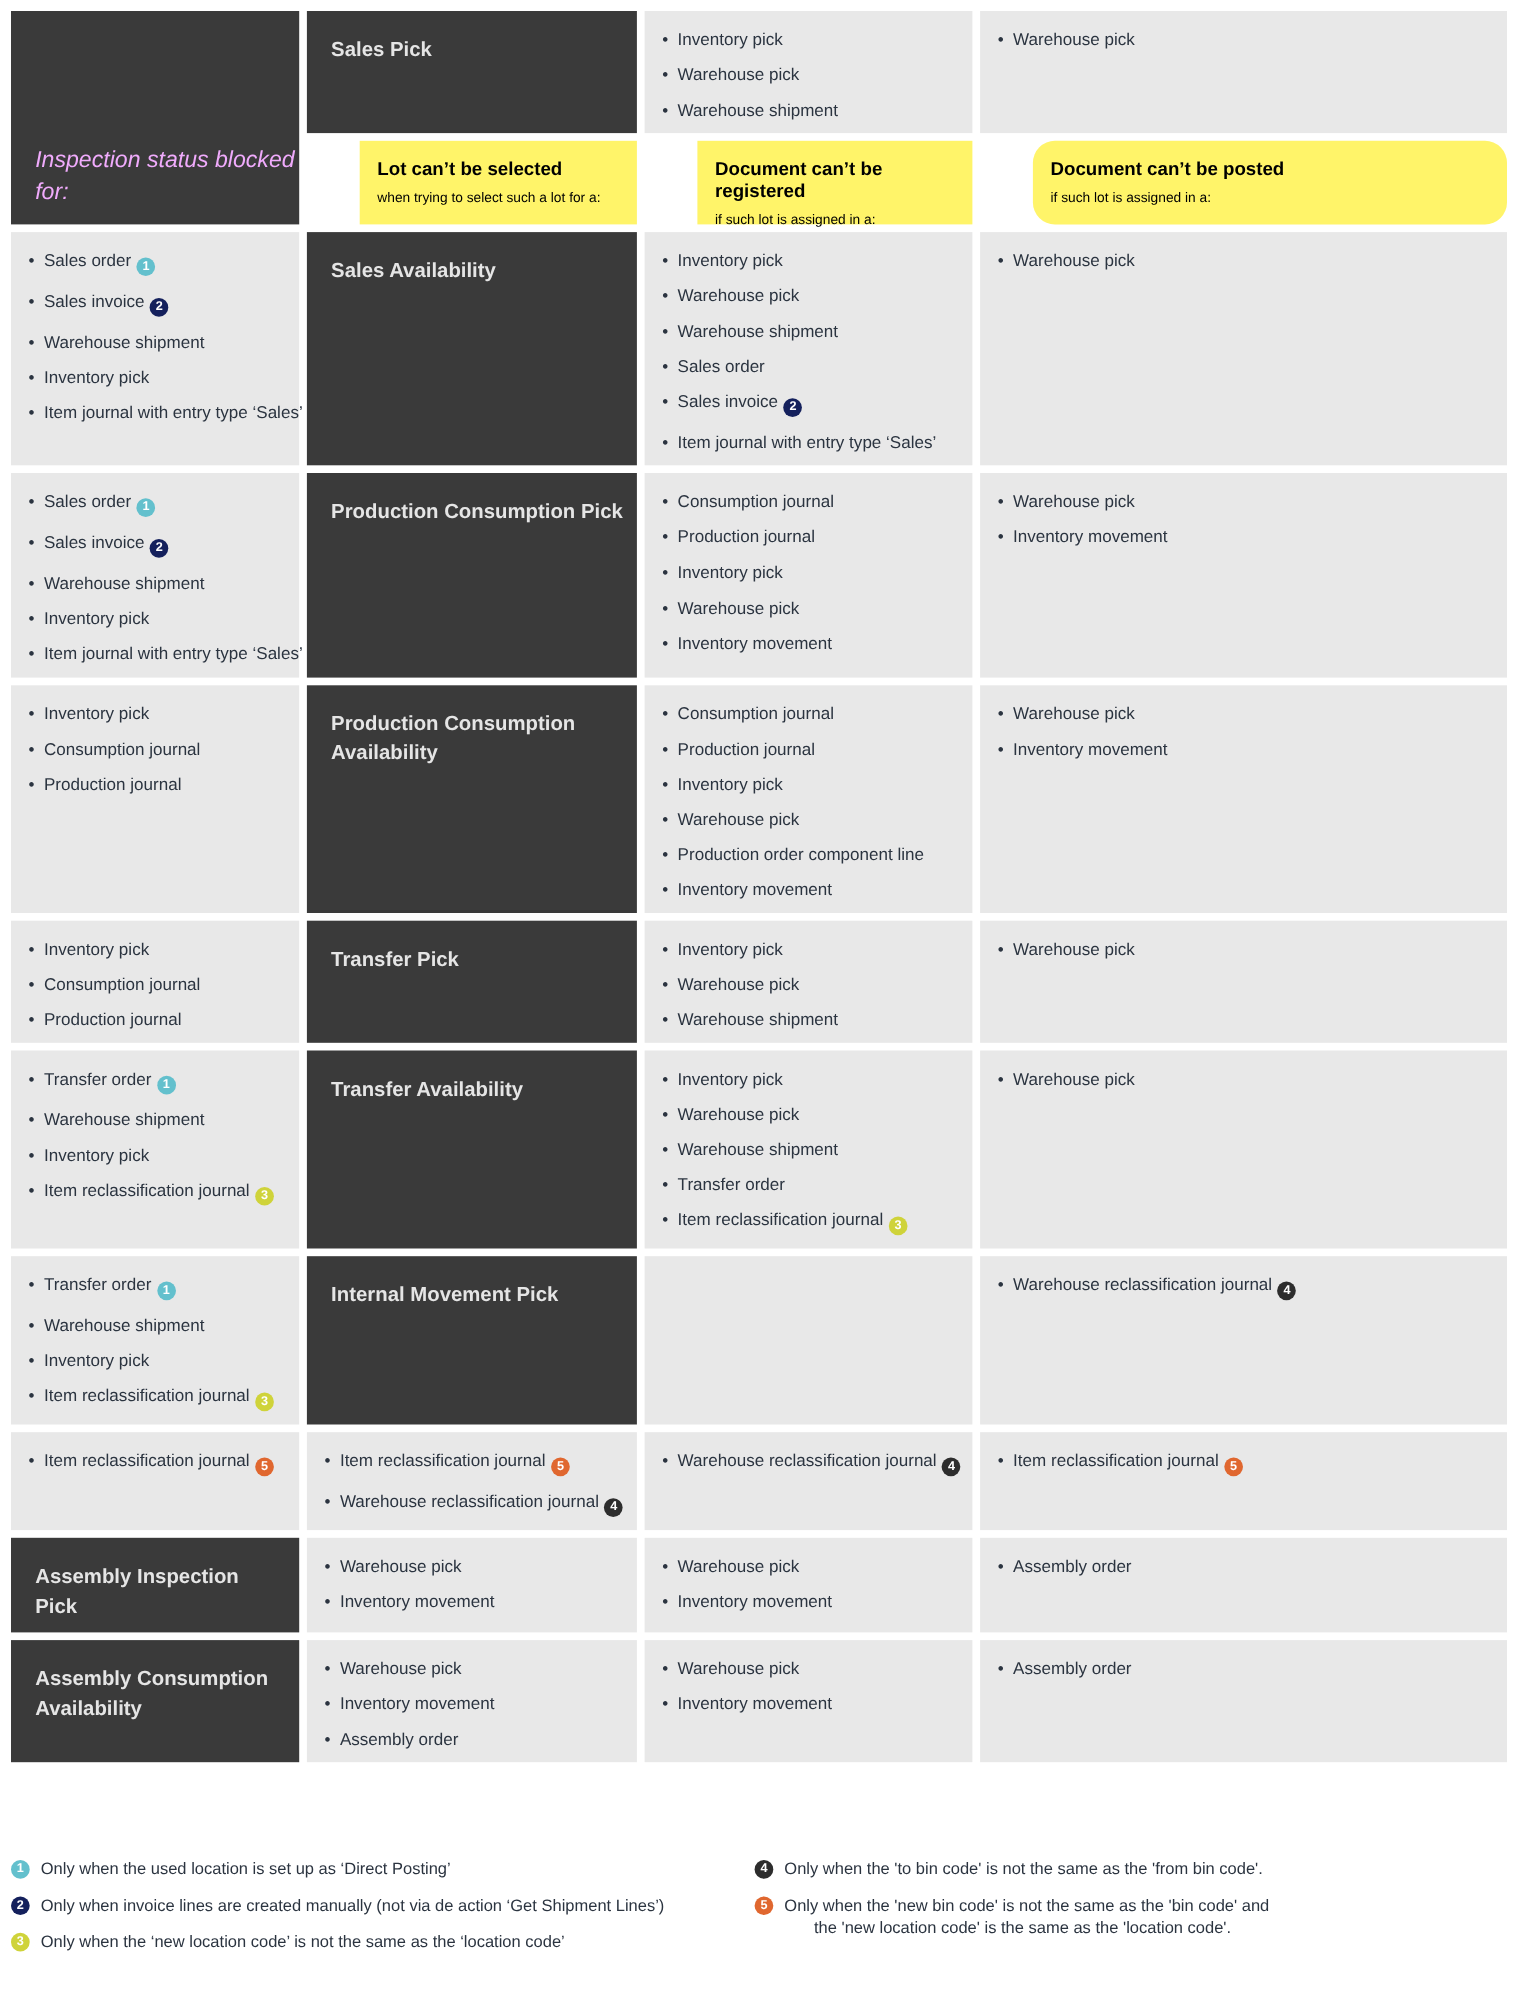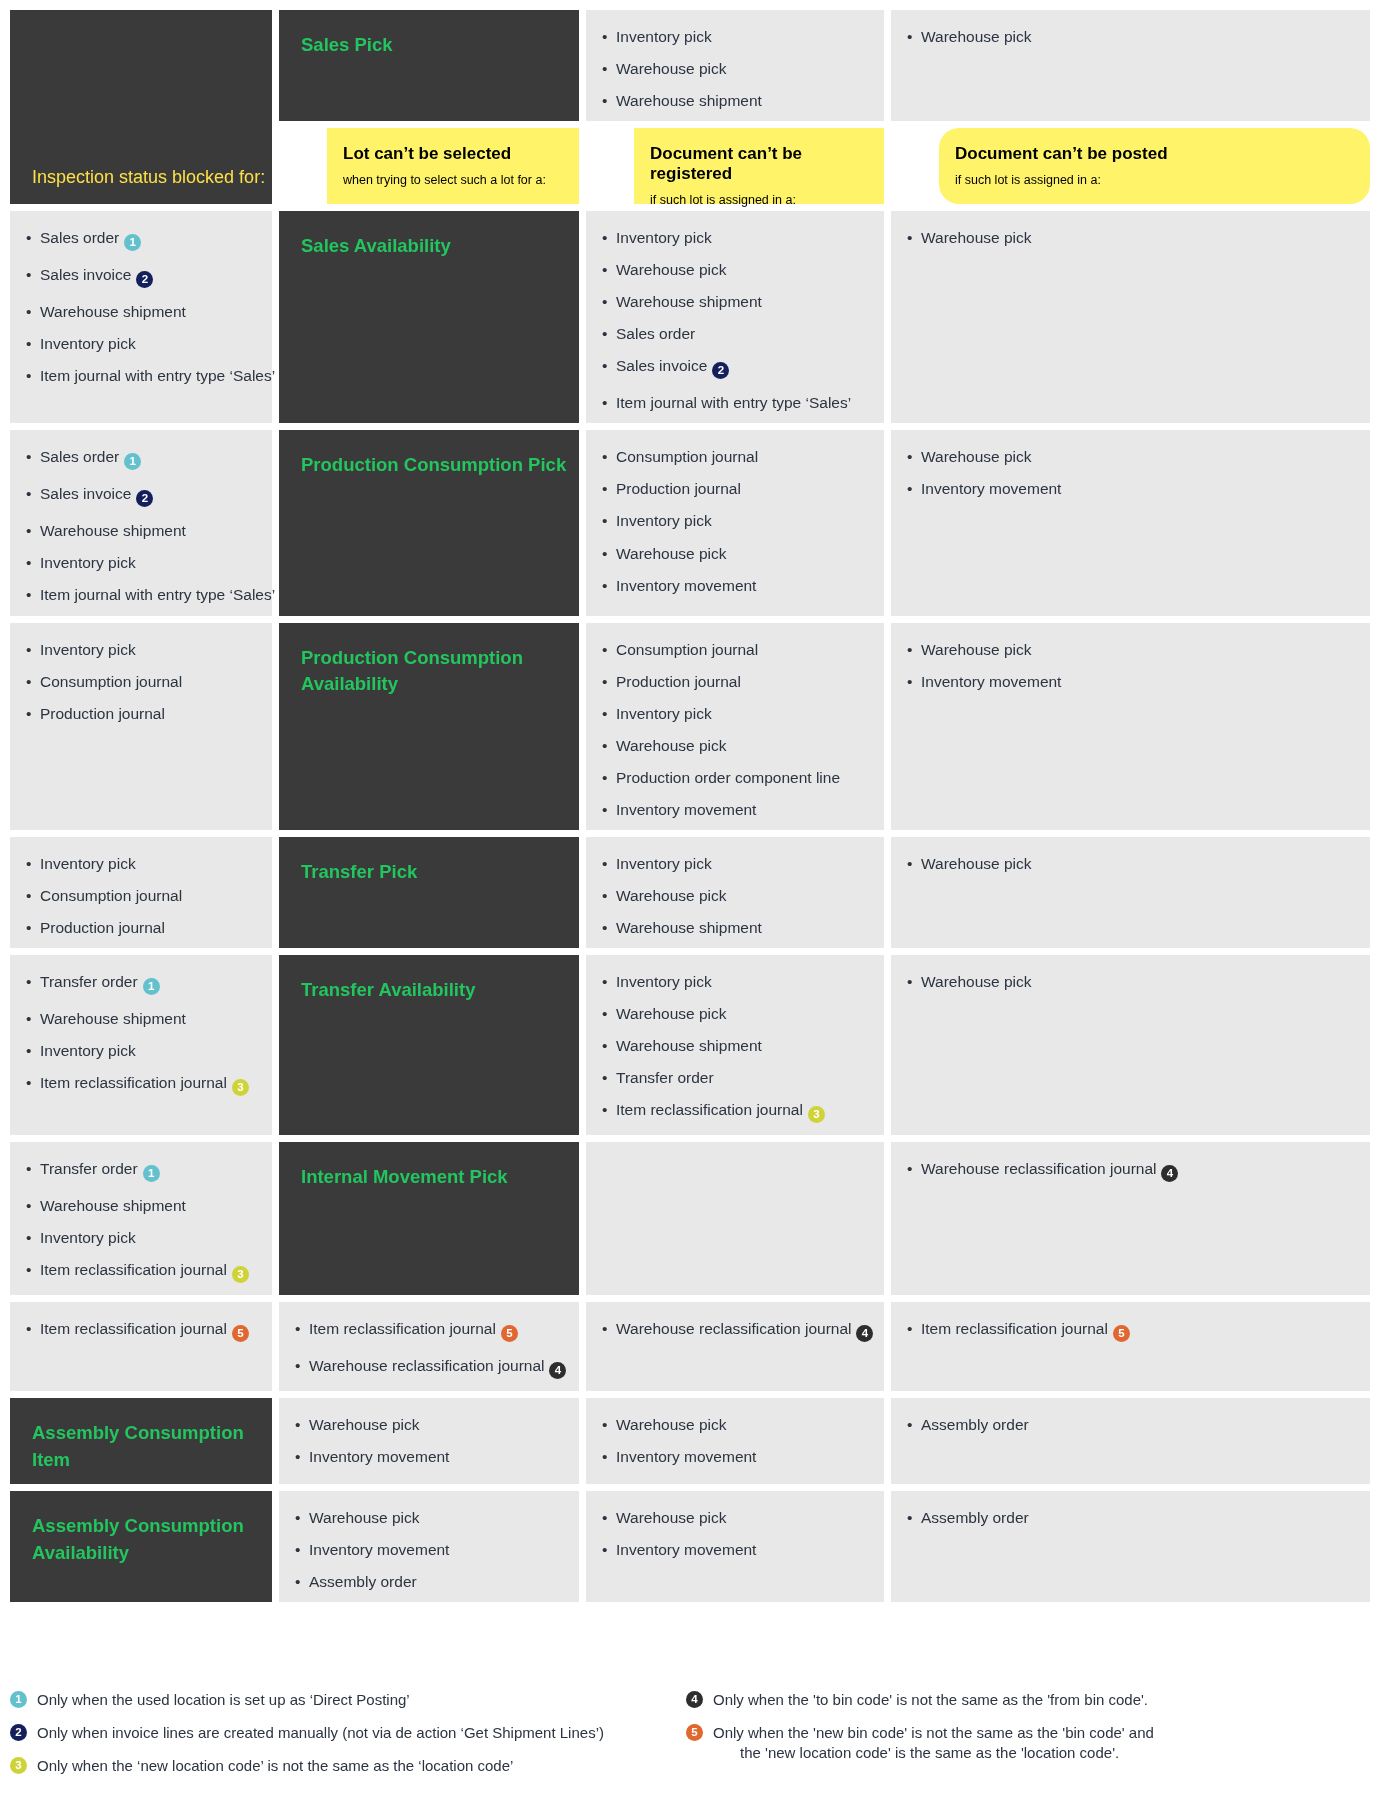--- a/index.html
+++ b/index.html
@@ -30,22 +30,23 @@
   
   .hdr-corner {
     grid-column: 1 / 2;
     grid-row: 1 / 3;
     background: #3a3a3a;
     display: flex;
     align-items: flex-end;
     padding: 0 0 14px 22px;
   }
   .hdr-corner-text {
-    color: #fde047;
-    font-size: 18px;
+    color: #f0abfc;
+    font-style: italic;
+    font-size: 21px;
     line-height: 1.42;
     font-weight: 400;
   }
 
   .hdr-title {
     grid-column: 2 / 5;
     grid-row: 1 / 2;
     background: #fff469;
     height: 82px;
     display: flex;
@@ -76,21 +77,21 @@
   }
   .hdr-col-sub {
     font-size: 12.5px;
     color: #000;
     display: block;
   }
 
   
   .rowlabel {
     background: #3a3a3a;
-    color: #22c55e;
+    color: #e5e5e5;
     font-weight: bold;
     font-size: 18.5px;
     line-height: 1.45;
     padding: 22px 12px 10px 22px;
   }
   .cell {
     background: #e8e8e8;
     padding: 18px 14px 12px 16px;
   }
   .cell ul {
@@ -344,21 +345,21 @@
       <div class="cell">
         <ul>
           <li><span class="bullet">•</span><span>Warehouse reclassification journal</span><span class="badge b4">4</span></li>
         </ul>
       </div>
       <div class="cell">
         <ul>
           <li><span class="bullet">•</span><span>Item reclassification journal</span><span class="badge b5">5</span></li>
         </ul>
       </div>
-      <div class="rowlabel">Assembly Consumption Item</div>
+      <div class="rowlabel">Assembly Inspection Pick</div>
       <div class="cell">
         <ul>
           <li><span class="bullet">•</span><span>Warehouse pick</span></li>
           <li><span class="bullet">•</span><span>Inventory movement</span></li>
         </ul>
       </div>
       <div class="cell">
         <ul>
           <li><span class="bullet">•</span><span>Warehouse pick</span></li>
           <li><span class="bullet">•</span><span>Inventory movement</span></li>

